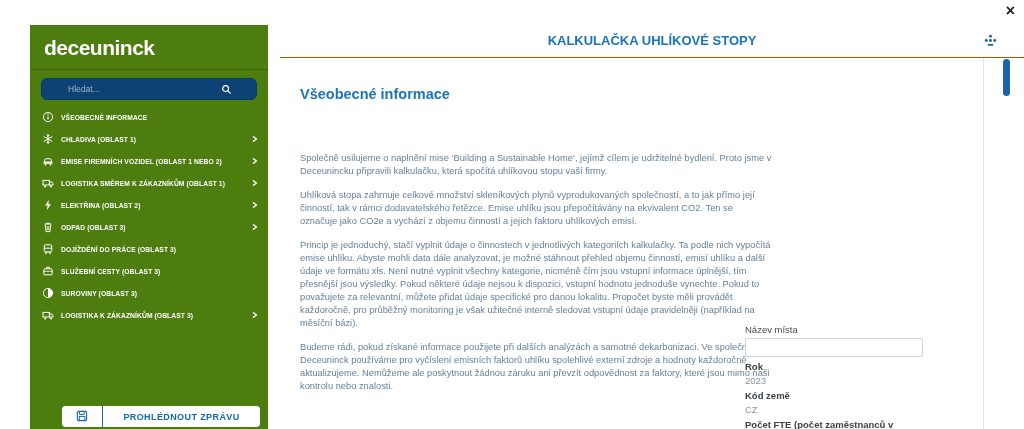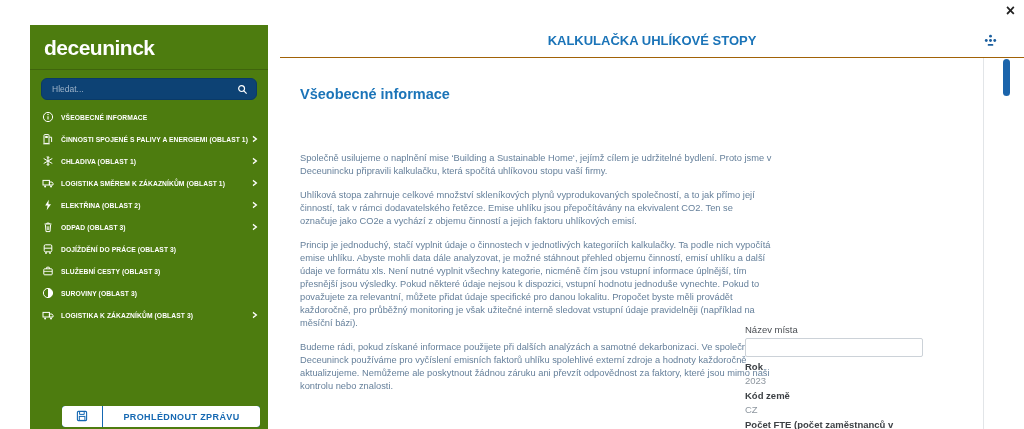--- a/index.html
+++ b/index.html
@@ -6,21 +6,21 @@
   body{
     width:1024px;height:429px;overflow:hidden;position:relative;
     background:#ffffff;font-family:"Liberation Sans","DejaVu Sans",sans-serif;
     -webkit-font-smoothing:antialiased;
   }
   
   .win-close{position:absolute;top:3px;right:9px;font-size:16px;color:#222;cursor:pointer;line-height:16px;font-weight:600;}
   
   .sidebar{position:absolute;left:30px;top:25px;width:238px;height:409px;background:#4d7c0f;color:#fff;}
   .logo{font-size:21px;font-weight:800;letter-spacing:-0.5px;padding:11px 0 9px 14px;border-bottom:1px solid rgba(0,0,0,0.18);}
-  .search-wrap{margin:8px 11px 6px 11px;height:20px;background:#0d4274;border:1px solid #0a3a67;border-radius:6px;display:flex;align-items:center;padding:0 8px;}
+  .search-wrap{margin:8px 11px 6px 11px;height:20px;background:#0d4274;border:1px solid #0a3a67;border-radius:6px;display:flex;align-items:center;padding:0 24px;}
   .search-input{flex:1;background:transparent;border:none;outline:none;color:#cfdceb;font-size:8.5px;font-family:inherit;}
   .search-input::placeholder{color:#9fb4c9;}
   .search-icon{width:11px;height:11px;color:#fff;display:flex;}
   .menu{margin-top:2px;}
   .menu-item{position:relative;height:22px;display:flex;align-items:center;padding:0 24px 0 12px;cursor:pointer;}
   .menu-icon{width:12px;height:12px;margin-right:7px;flex:0 0 12px;color:#fff;display:flex;}
   .menu-icon svg{width:12px;height:12px;}
   .menu-label{font-size:8px;font-weight:600;letter-spacing:0.1px;white-space:nowrap;transform:scaleX(0.84);transform-origin:0 50%;}
   .menu-chevron{position:absolute;right:9px;top:50%;transform:translateY(-50%);width:9px;height:9px;color:#fff;display:flex;}
   .menu-chevron svg{width:9px;height:9px;}
@@ -71,47 +71,47 @@
           <svg viewBox="0 0 12 12">
             <circle cx="6" cy="6" r="4.6" fill="none" stroke="currentColor"></circle>
             <line x1="6" y1="5.3" x2="6" y2="8.5" stroke="currentColor" stroke-width="1.1"></line>
             <circle cx="6" cy="3.5" r="0.75" fill="currentColor"></circle>
           </svg>
         </span>
         <span class="menu-label">VŠEOBECNÉ INFORMACE</span>
       </div>
       <div class="menu-item">
         <span class="menu-icon">
-          <svg viewBox="0 0 12 12">
-            <rect x="2" y="1.6" width="5" height="8.8" rx="0.7" fill="none" stroke="currentColor"></rect>
-            <rect x="3.2" y="3" width="2.6" height="2" fill="currentColor"></rect>
-            <path d="M7.4 4.2 H9.6 V9" fill="none" stroke="currentColor"></path>
-            <line x1="1.2" y1="10.8" x2="7.8" y2="10.8" stroke="currentColor"></line>
-          </svg>
-        </span>
-        <span class="menu-label">ČINNOSTI SPOJENÉ S PALIVY A ENERGIEMI (OBLAST 1)</span>
-        <span class="menu-chevron">
-          <svg viewBox="0 0 12 12">
-            <polyline points="4,2.5 8.5,6 4,9.5" fill="none" stroke="currentColor" stroke-width="1.7"></polyline>
-          </svg>
-        </span>
-      </div>
-      <div class="menu-item">
-        <span class="menu-icon">
           <svg viewBox="0 0 12 12" stroke="currentColor">
             <line x1="6" y1="1" x2="6" y2="11"></line>
             <line x1="1.7" y1="3.5" x2="10.3" y2="8.5"></line>
             <line x1="1.7" y1="8.5" x2="10.3" y2="3.5"></line>
             <line x1="4.6" y1="2" x2="6" y2="3.4"></line>
             <line x1="7.4" y1="2" x2="6" y2="3.4"></line>
             <line x1="4.6" y1="10" x2="6" y2="8.6"></line>
             <line x1="7.4" y1="10" x2="6" y2="8.6"></line>
           </svg>
         </span>
         <span class="menu-label">CHLADIVA (OBLAST 1)</span>
+        <span class="menu-chevron">
+          <svg viewBox="0 0 12 12">
+            <polyline points="4,2.5 8.5,6 4,9.5" fill="none" stroke="currentColor" stroke-width="1.7"></polyline>
+          </svg>
+        </span>
+      </div>
+      <div class="menu-item">
+        <span class="menu-icon">
+          <svg viewBox="0 0 12 12">
+            <path d="M2.2 6.6 L3 4.4 Q3.2 3.8 3.9 3.8 H8.1 Q8.8 3.8 9 4.4 L9.8 6.6" fill="none" stroke="currentColor"></path>
+            <rect x="1.4" y="6.4" width="9.2" height="2.3" rx="1" fill="currentColor"></rect>
+            <circle cx="3.5" cy="9.4" r="1" fill="currentColor"></circle>
+            <circle cx="8.5" cy="9.4" r="1" fill="currentColor"></circle>
+          </svg>
+        </span>
+        <span class="menu-label">EMISE FIREMNÍCH VOZIDEL (OBLAST 1 NEBO 2)</span>
         <span class="menu-chevron">
           <svg viewBox="0 0 12 12">
             <polyline points="4,2.5 8.5,6 4,9.5" fill="none" stroke="currentColor" stroke-width="1.7"></polyline>
           </svg>
         </span>
       </div>
       <div class="menu-item">
         <span class="menu-icon">
           <svg viewBox="0 0 12 12">
             <rect x="1" y="3.4" width="6.4" height="4.6" fill="none" stroke="currentColor"></rect>

